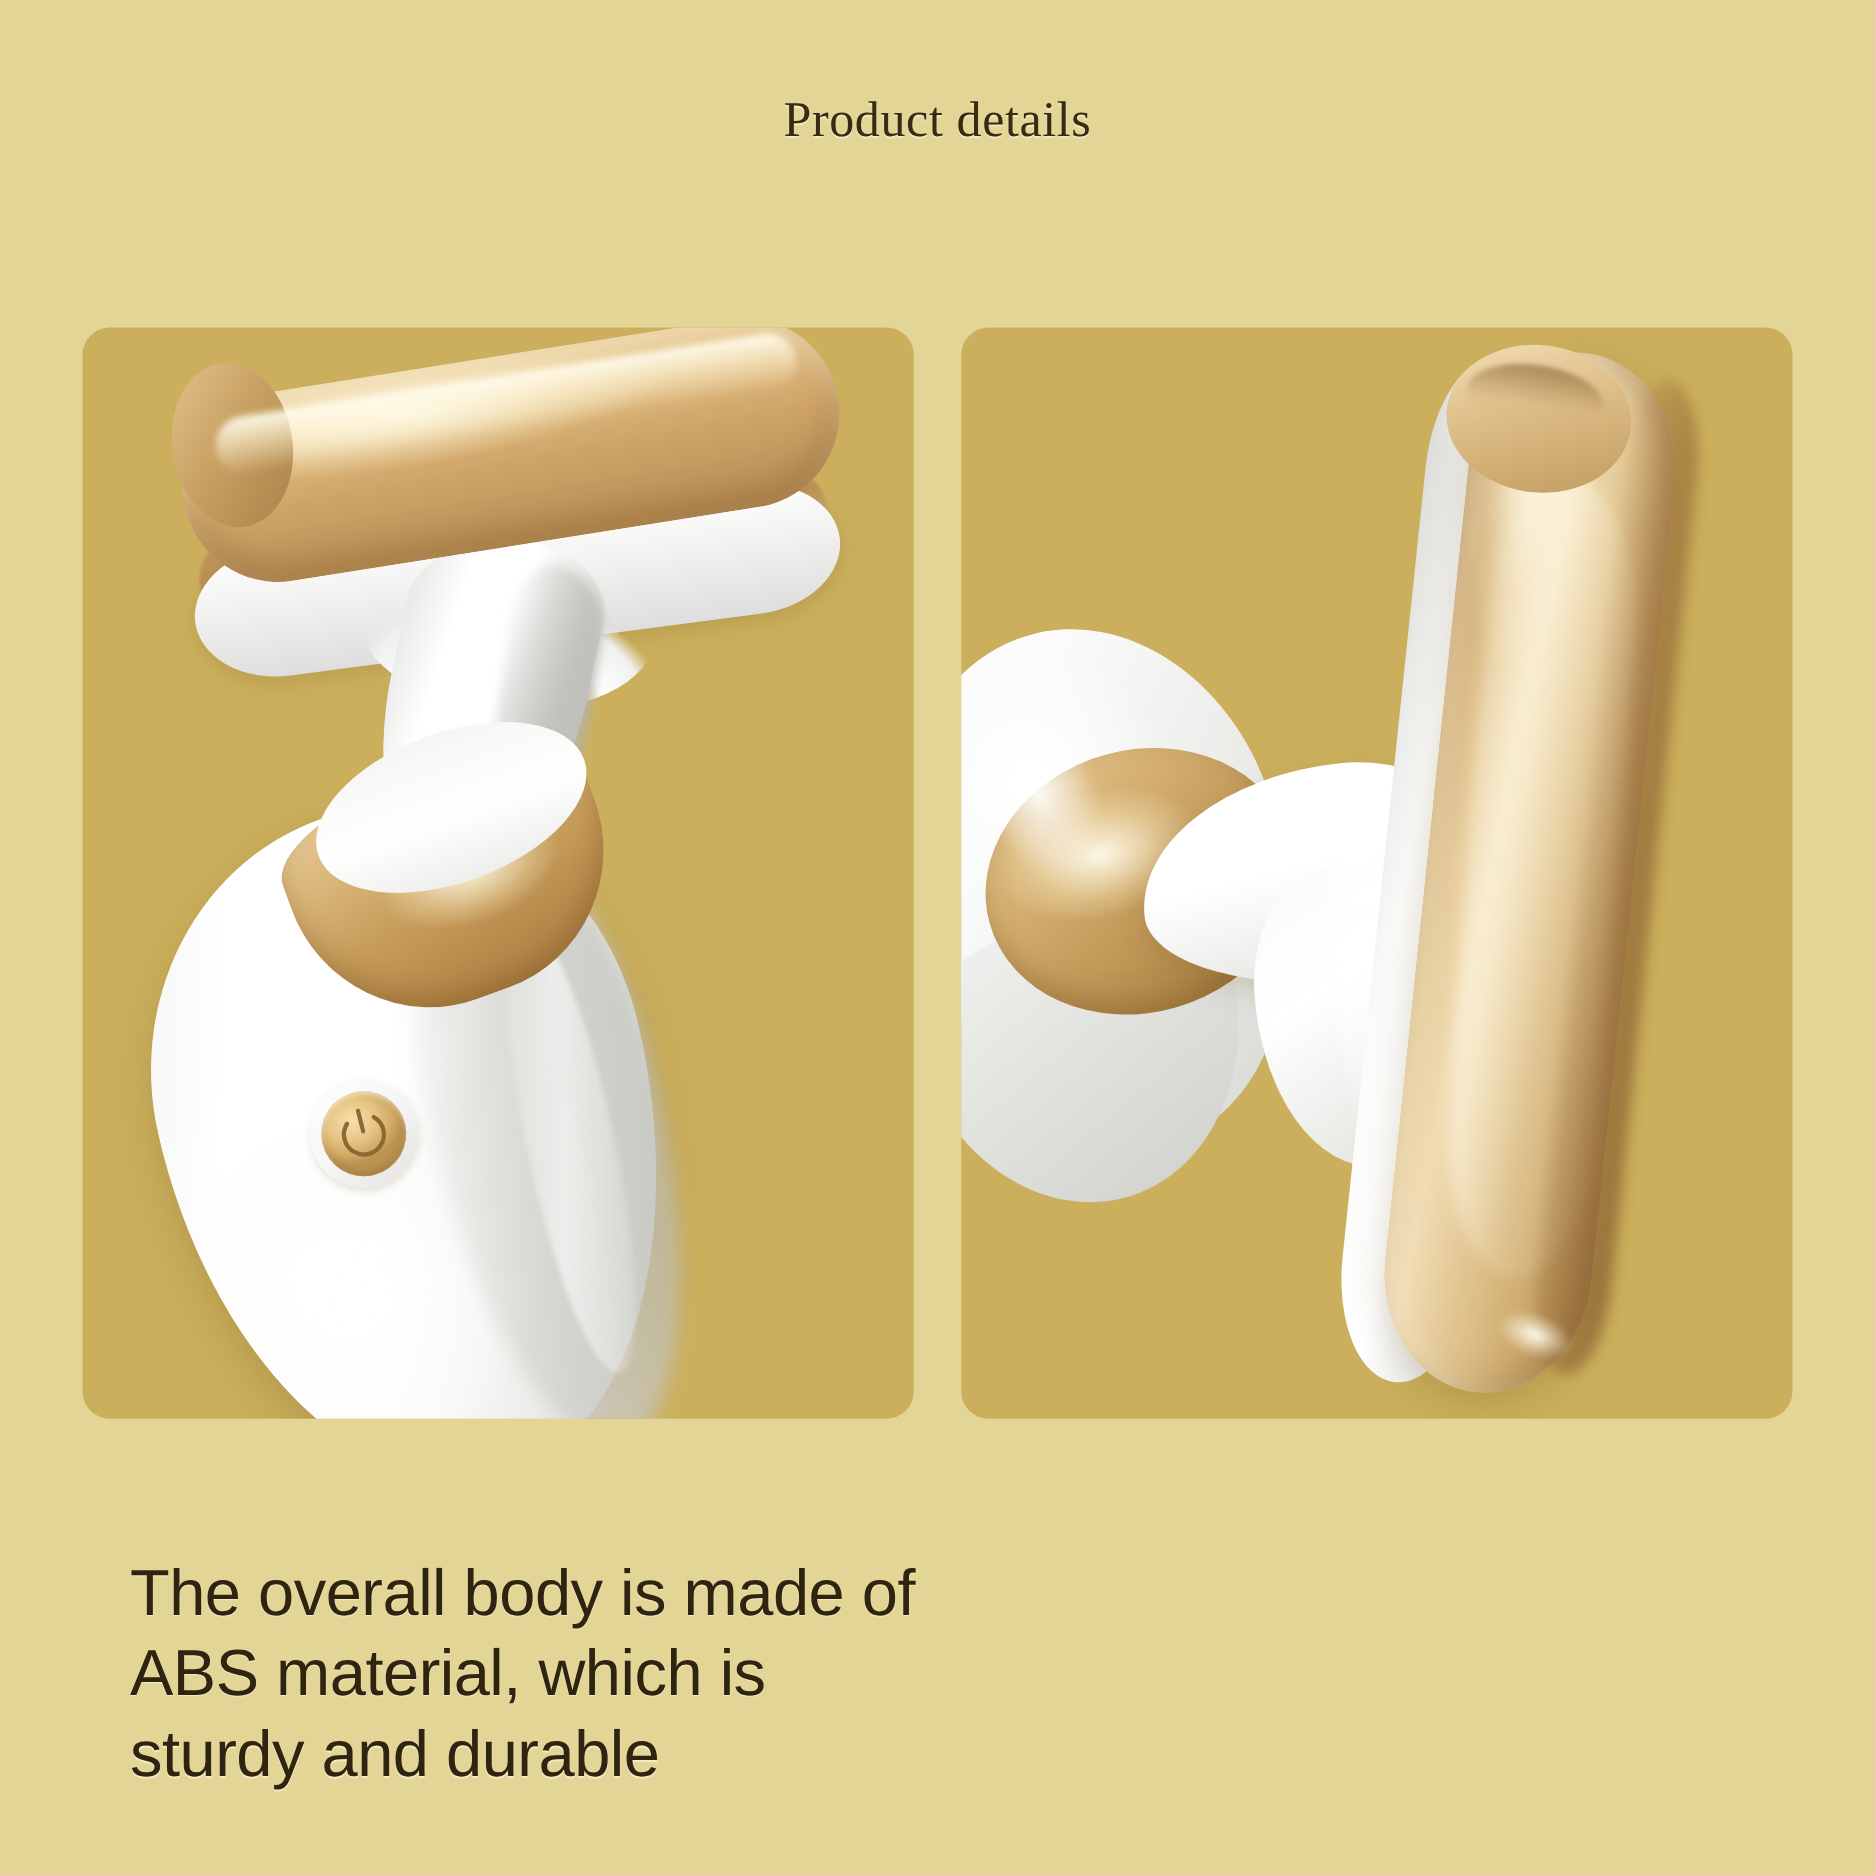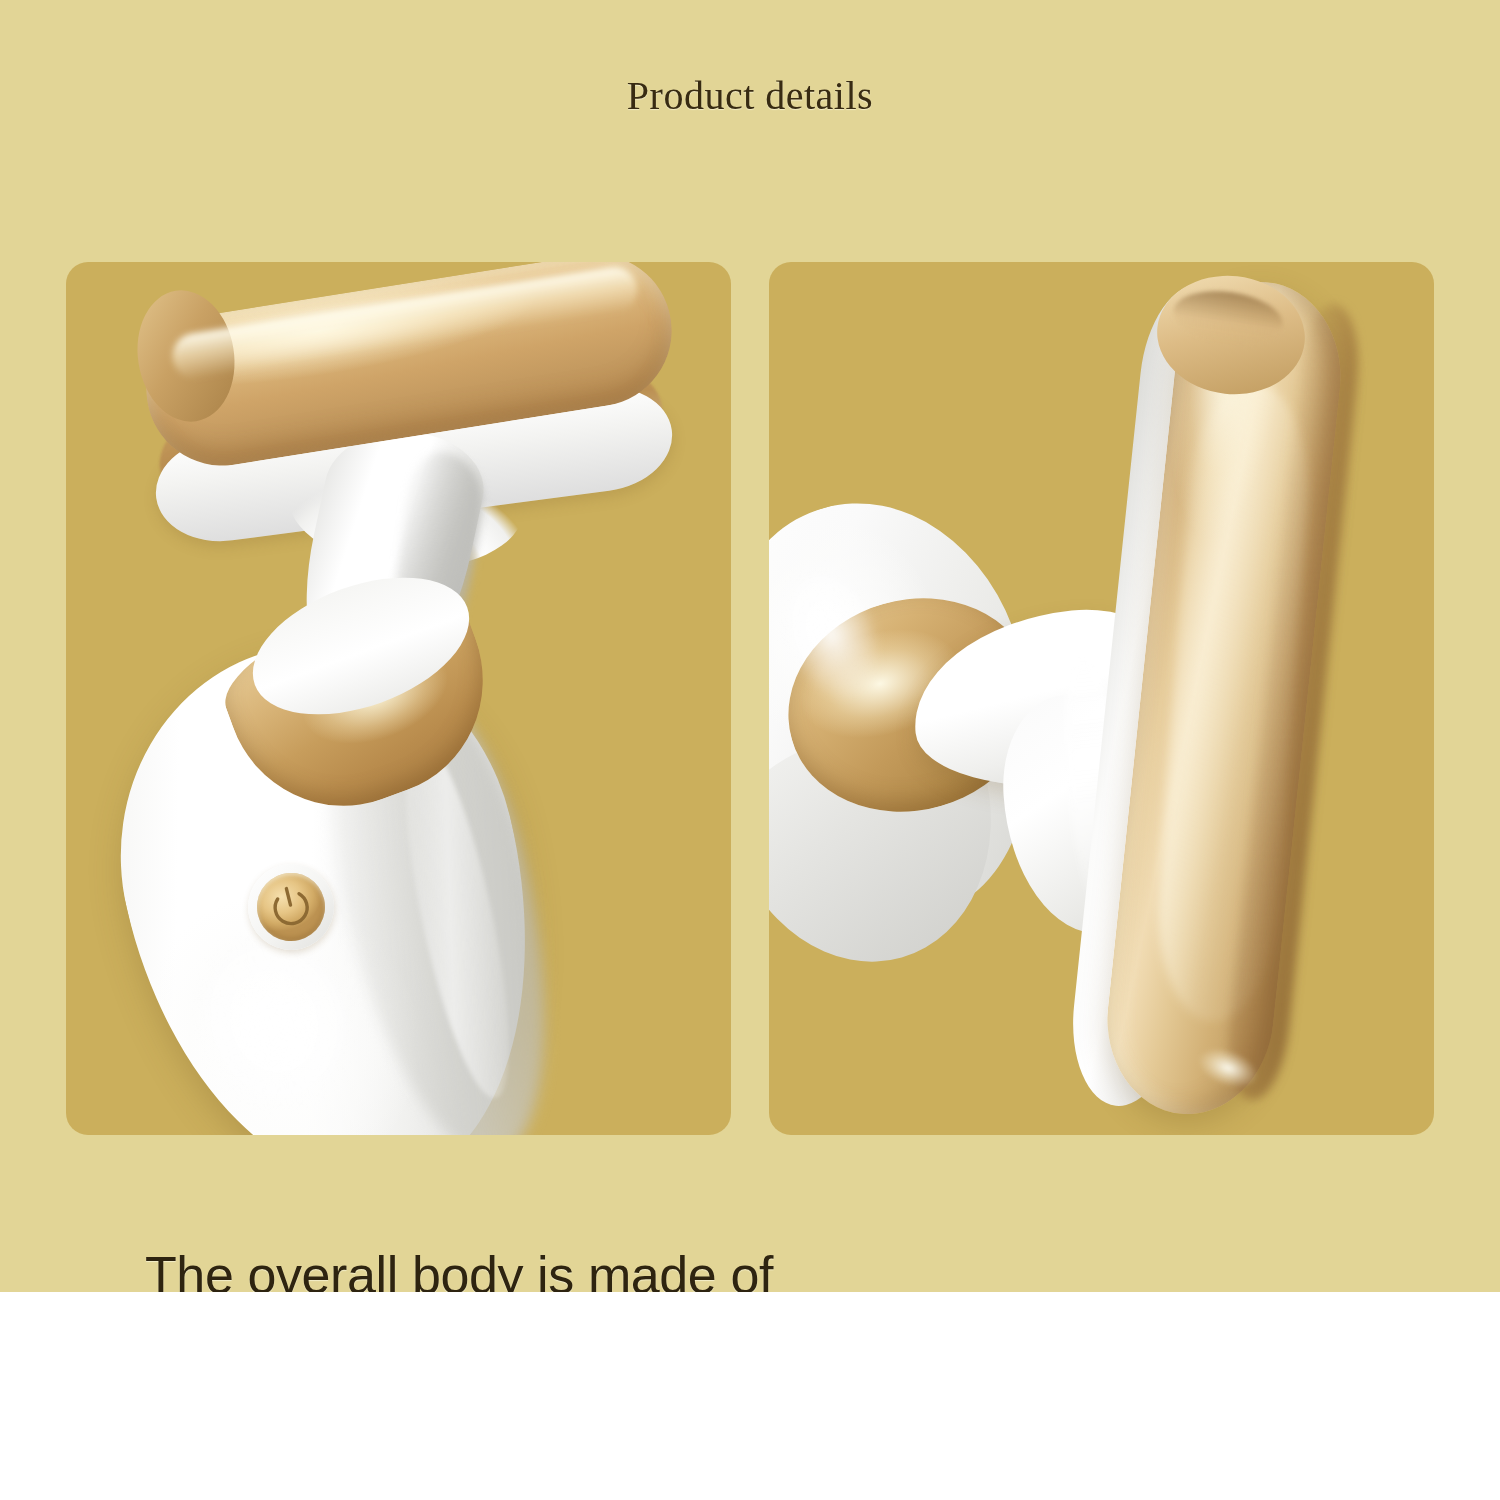--- a/index.html
+++ b/index.html
@@ -10,21 +10,21 @@
   body {
     width: 1500px;
     height: 1500px;
     overflow: hidden;
     font-family: "Liberation Sans", sans-serif;
   }
 
   #page {
     position: relative;
     width: 1500px;
-    height: 1292px;
+    height: 1500px;
     background: #e2d596;
     overflow: hidden;
   }
 
   
   #page-title {
     position: absolute;
     top: 72px;
     left: 0;
     width: 1500px;
@@ -442,21 +442,20 @@
     font-weight: 400;
     color: #2e2410;
     letter-spacing: -0.4px;
     text-shadow: 0 1px 1px rgba(255,255,235,0.6);
     white-space: pre-line;
   }
   #caption-left {
     left: 104px;
     top: 1243px;
     width: 640px;
-    margin-left: 41px;
   }
   #caption-right {
     left: 800px;
     top: 1170px;
     width: 660px;
   }
 </style>
 </head>
 <body>
 

